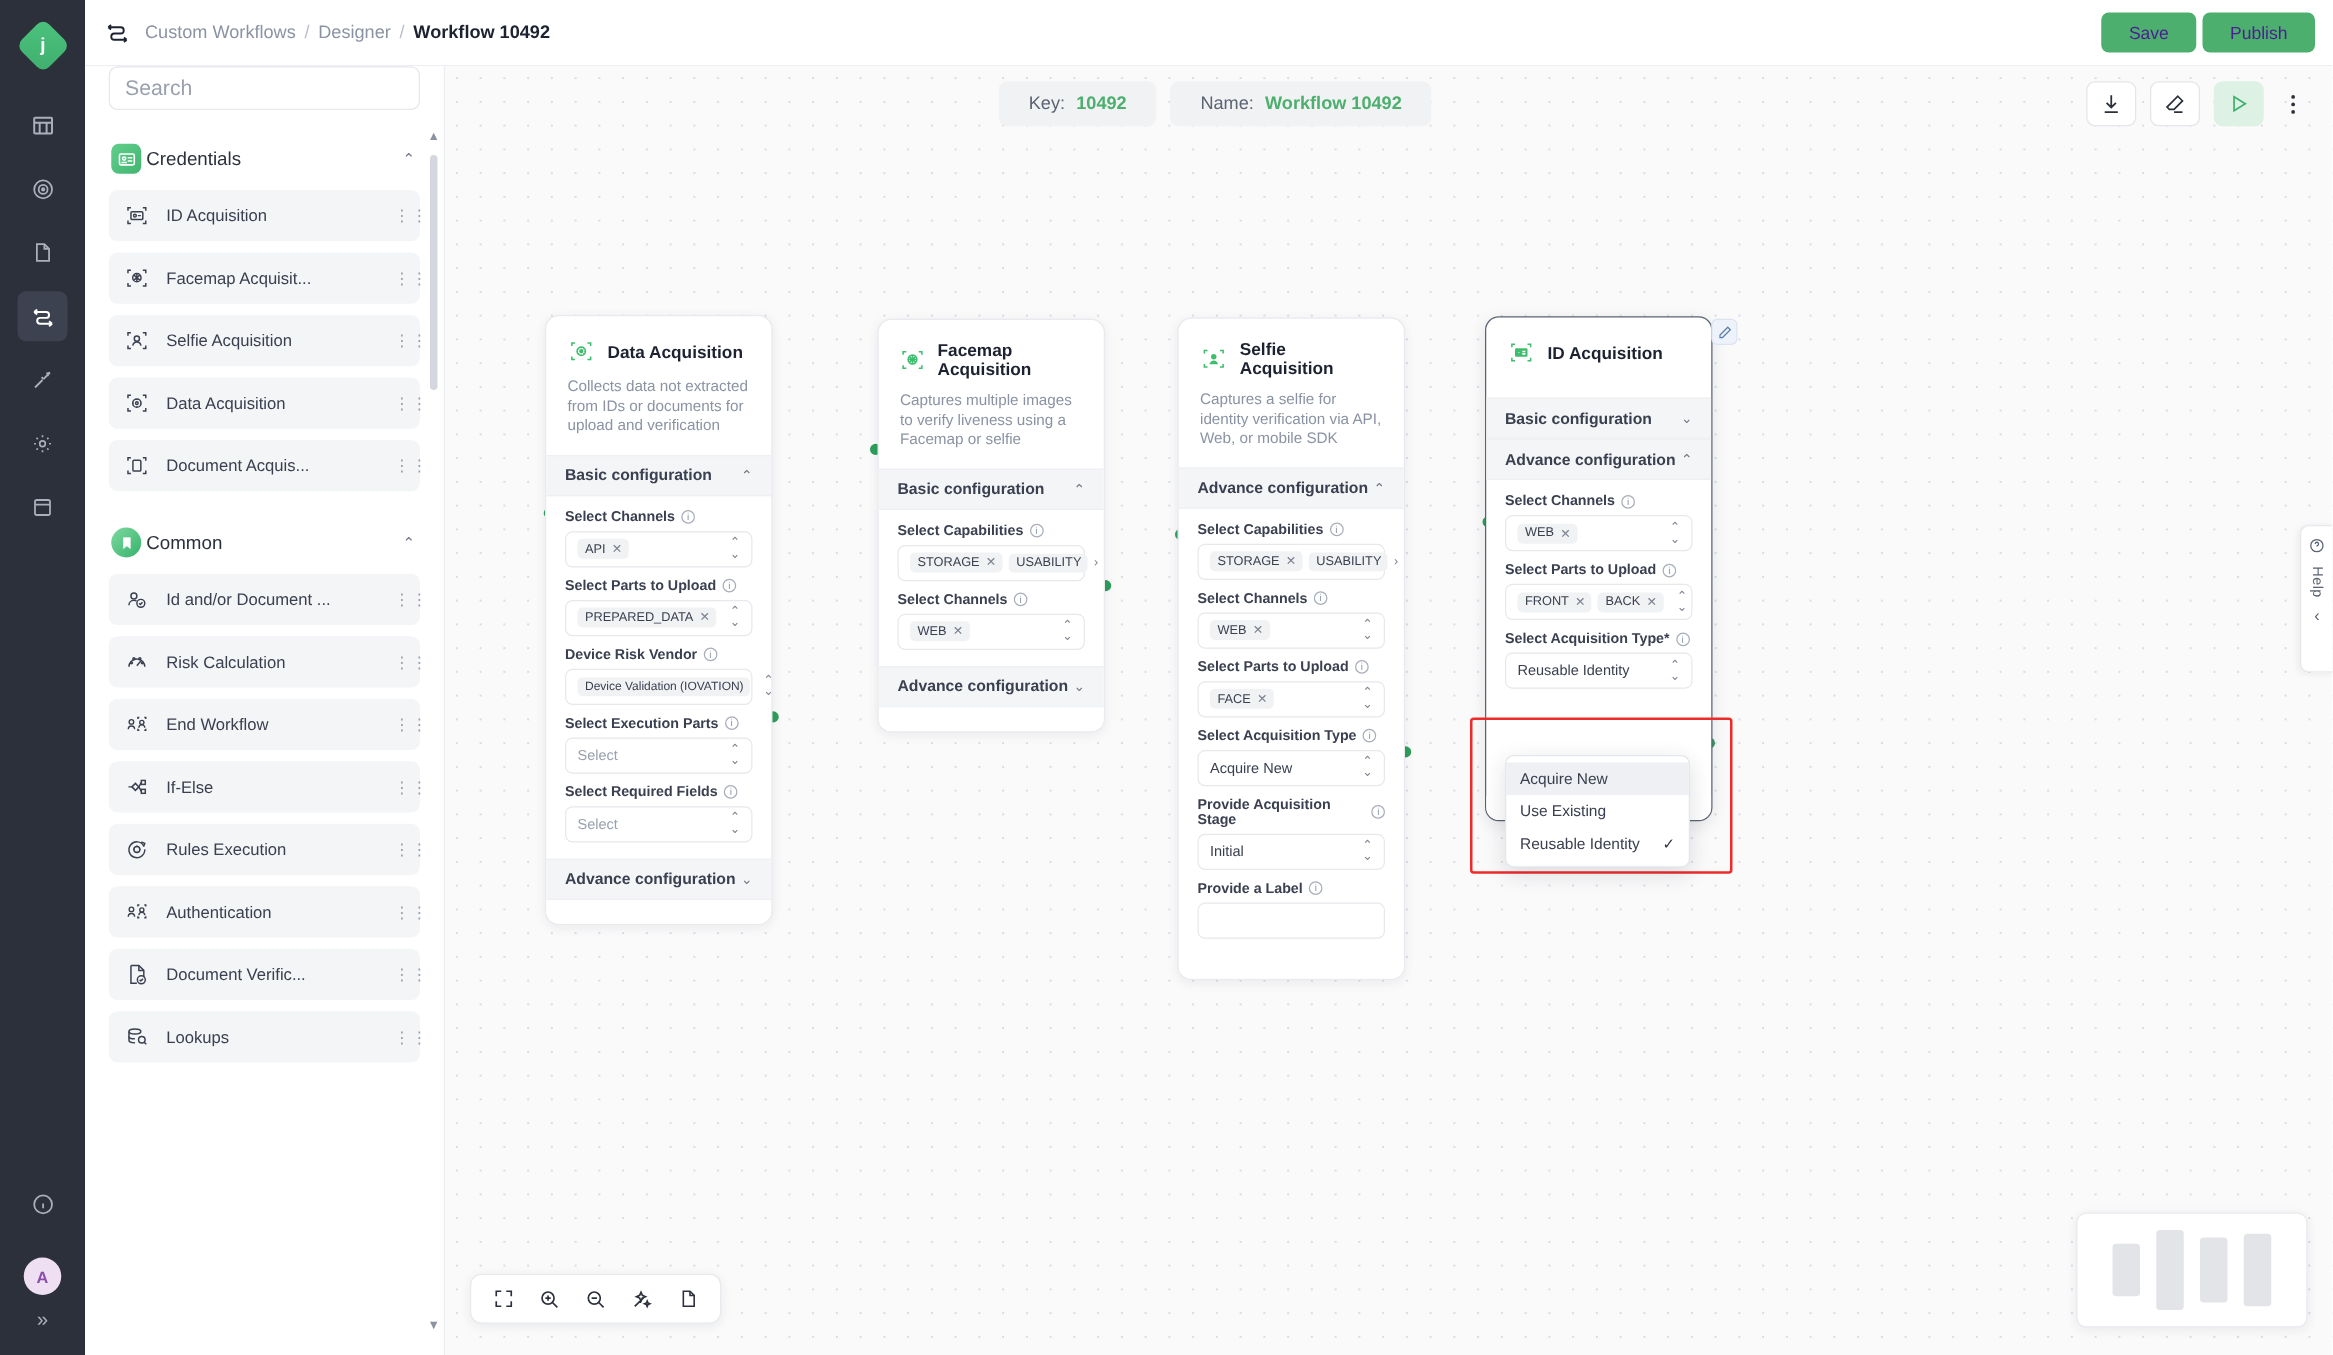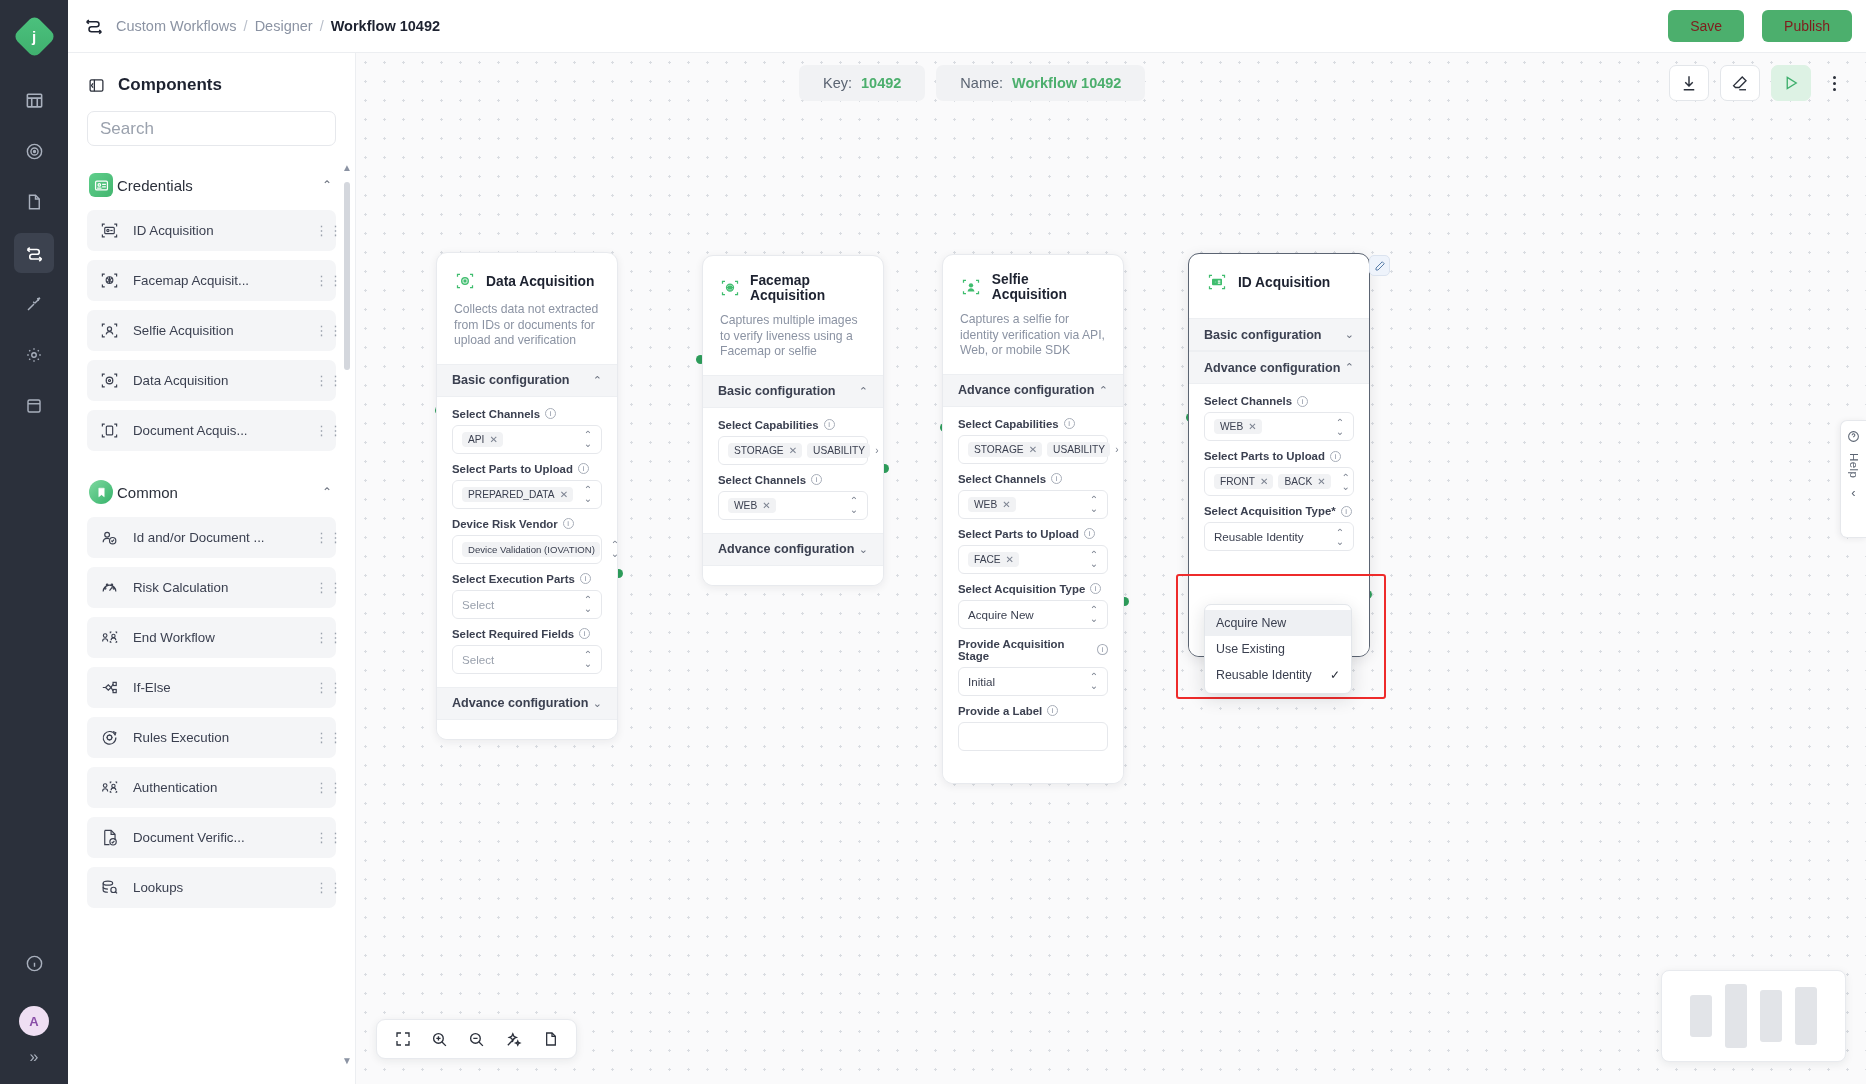--- a/index.html
+++ b/index.html
@@ -50,23 +50,23 @@
     height: 53px; background: #fff; border-bottom: 1px solid #eceef1;
     display: flex; align-items: center; padding: 0 14px 0 16px; flex: 0 0 53px;
   }
   .topbar-icon { color: #1d2230; display: flex; align-items: center; margin-right: 12px; }
   .crumbs { display: flex; align-items: flex-start; font-size: 14.5px; gap: 7px; }
   .crumb { color: #8b93a3; }
   .crumb.active { color: #1d2230; font-weight: 700; }
   .crumb-sep { color: #b9bfca; }
   .topbar-spacer { flex: 1 1 auto; }
   .btn-green {
-    background: #4caf6d; color: #7f1d1d; border: none; border-radius: 6px;
+    background: #4caf6d; color: #4c1d95; border: none; border-radius: 6px;
     height: 32px; padding: 0 22px; font-size: 14px; font-family: inherit;
-    margin-left: 18px; cursor: pointer;
+    margin-left: 5px; cursor: pointer;
   }
 
   
   .body { flex: 1 1 auto; display: flex; min-height: 0; position: relative; }
 
   
   .panel {
     width: 288px; flex: 0 0 288px; background: #fff;
     border-right: 1px solid #eceef1; display: flex; flex-direction: column;
     position: relative; z-index: 5;
@@ -307,29 +307,20 @@
         <span class="crumb active">Workflow 10492</span>
       </div>
       <div class="topbar-spacer"></div>
       <button class="btn-green">Save</button>
       <button class="btn-green">Publish</button>
     </div>
 
     <div class="body">
 
       <div class="panel">
-        <div class="panel-head">
-          <span class="collapse-ico">
-            <svg width="17" height="17" viewBox="0 0 24 24" fill="none" stroke="currentColor" stroke-width="1.8">
-              <rect x="3" y="4" width="18" height="16" rx="2"></rect>
-                <path d="M9 4v16M7 9l-2 3 2 3"></path>
-            </svg>
-          </span>
-          <span class="panel-title">Components</span>
-        </div>
 
         <div class="search-wrap">
           <input class="search-input" placeholder="Search" style="">
         </div>
 
         <div class="panel-scroll">
 
           <div class="group-head">
             <span class="group-ico credentials">
               <svg width="15" height="15" viewBox="0 0 24 24" fill="none" stroke="#fff" stroke-width="2">

